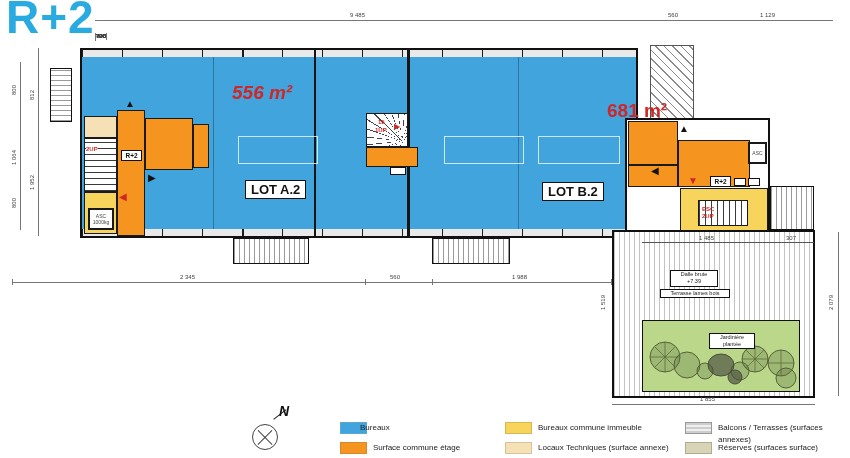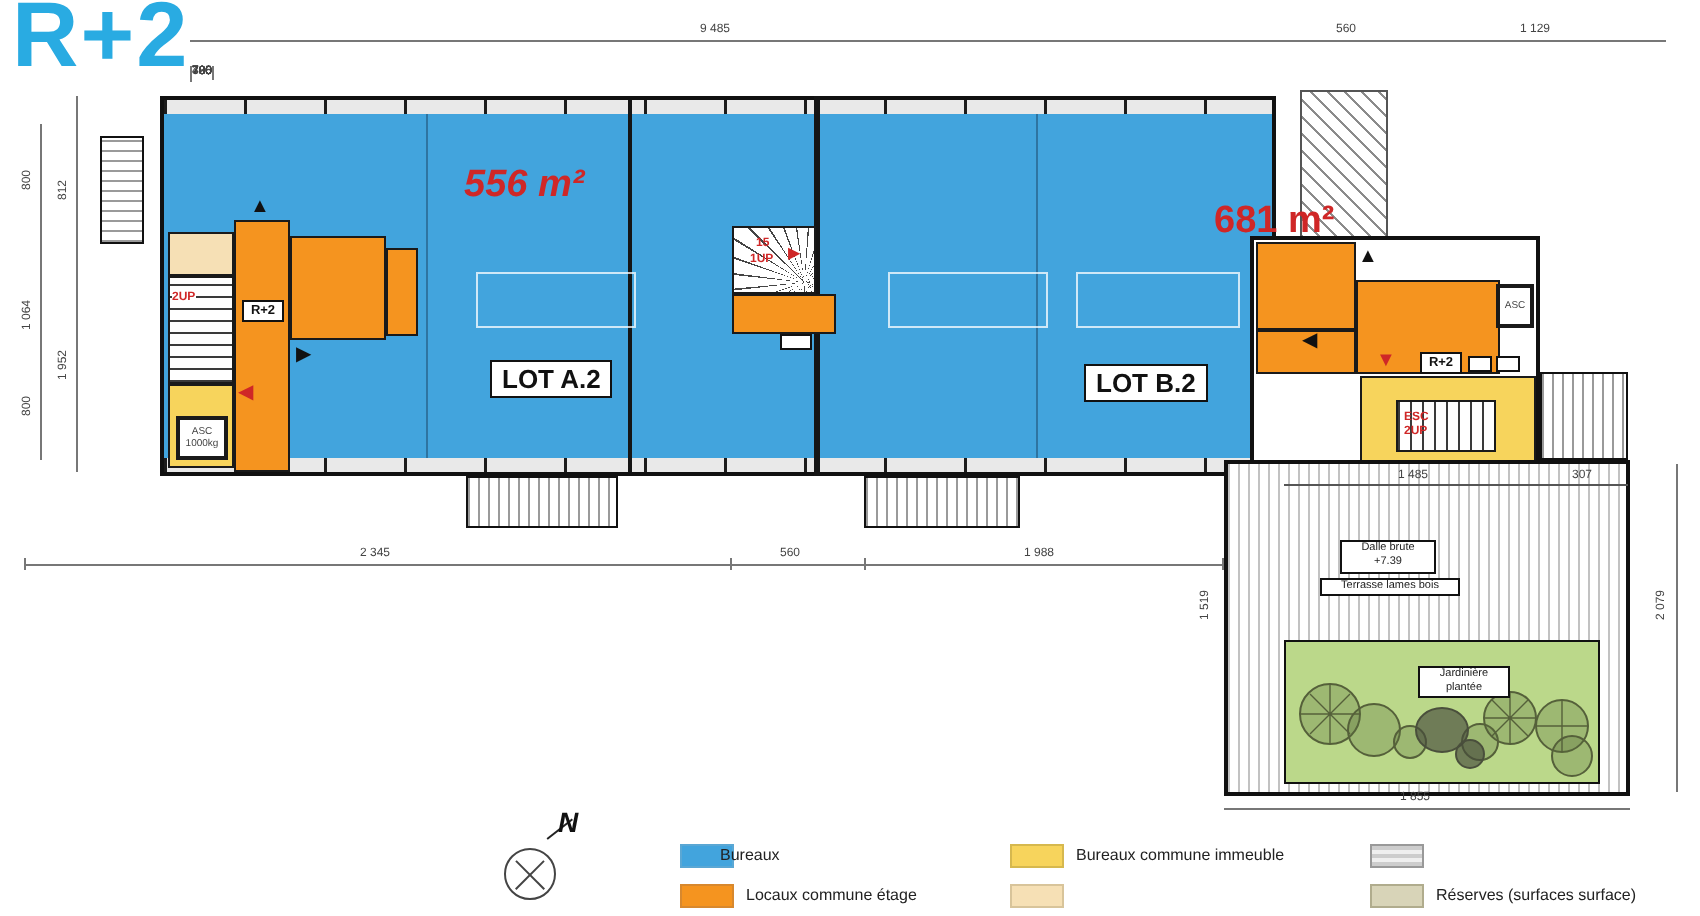--- a/index.html
+++ b/index.html
@@ -227,21 +227,23 @@
   <div id="comp-circle">
     <div class="comp-line" style="transform:rotate(45deg);"></div>
     <div class="comp-line" style="transform:rotate(-45deg);"></div>
   </div>
   <div id="comp-stick"></div>
   <span id="comp-n">N</span>
 
   <div class="sw sw-blue" style="left:340px;top:422px;"></div>
   <span class="leg-label" style="left:360px;top:422px;">Bureaux</span>
   <div class="sw sw-orange" style="left:340px;top:442px;"></div>
-  <span class="leg-label" style="left:373px;top:442px;">Locaux commune étage</span>
+  <span class="leg-label" style="left:373px;top:442px;">Surface commune étage</span>
   <div class="sw sw-yellow" style="left:505px;top:422px;"></div>
   <span class="leg-label" style="left:538px;top:422px;">Bureaux commune immeuble</span>
   <div class="sw sw-tan" style="left:505px;top:442px;"></div>
+  <span class="leg-label" style="left:538px;top:442px;">Locaux Techniques (surface annexe)</span>
   <div class="sw sw-balc" style="left:685px;top:422px;"></div>
+  <span class="leg-label" style="left:718px;top:422px;">Balcons / Terrasses (surfaces annexes)</span>
   <div class="sw sw-res" style="left:685px;top:442px;"></div>
   <span class="leg-label" style="left:718px;top:442px;">Réserves (surfaces surface)</span>
 
 </div>
 
 </body></html>

